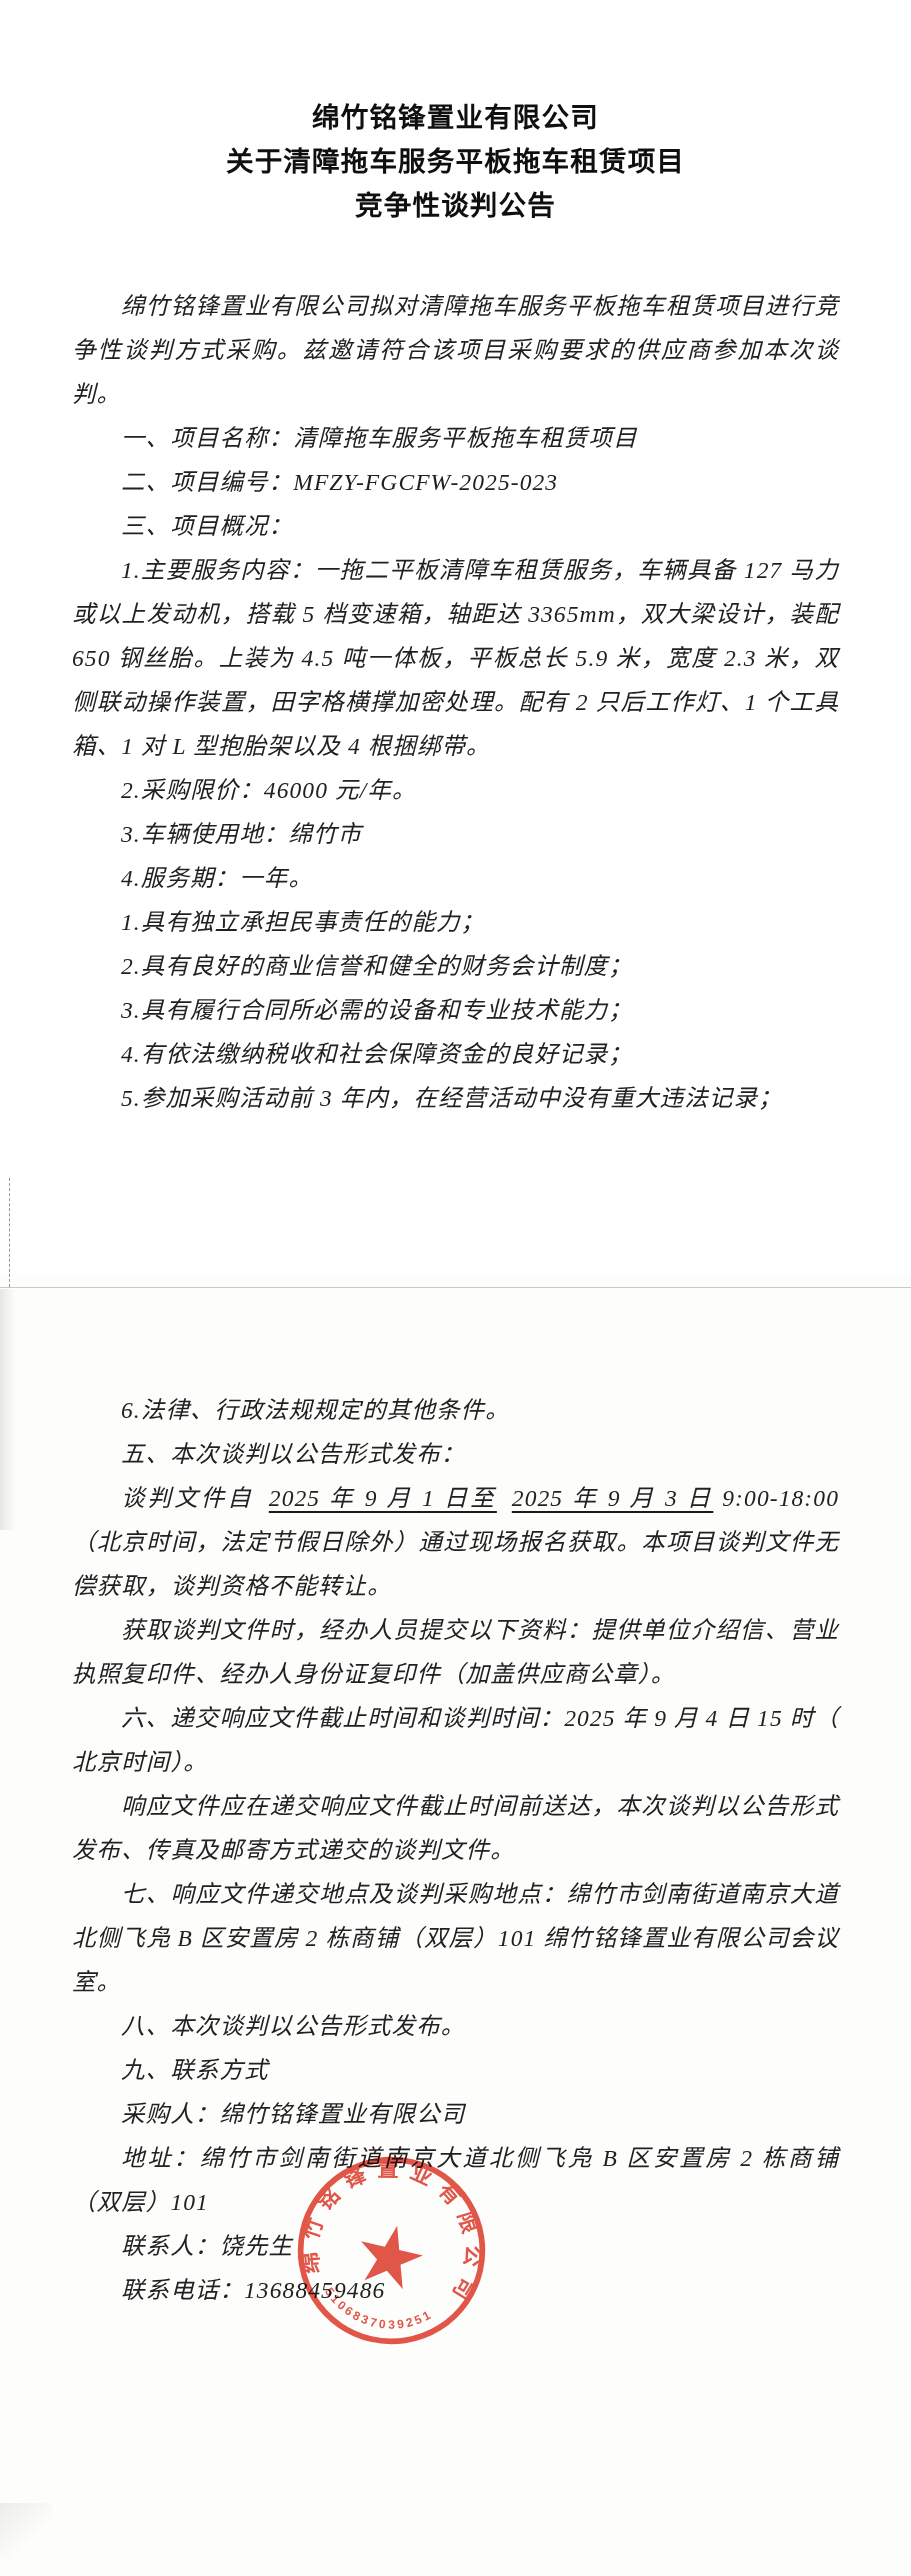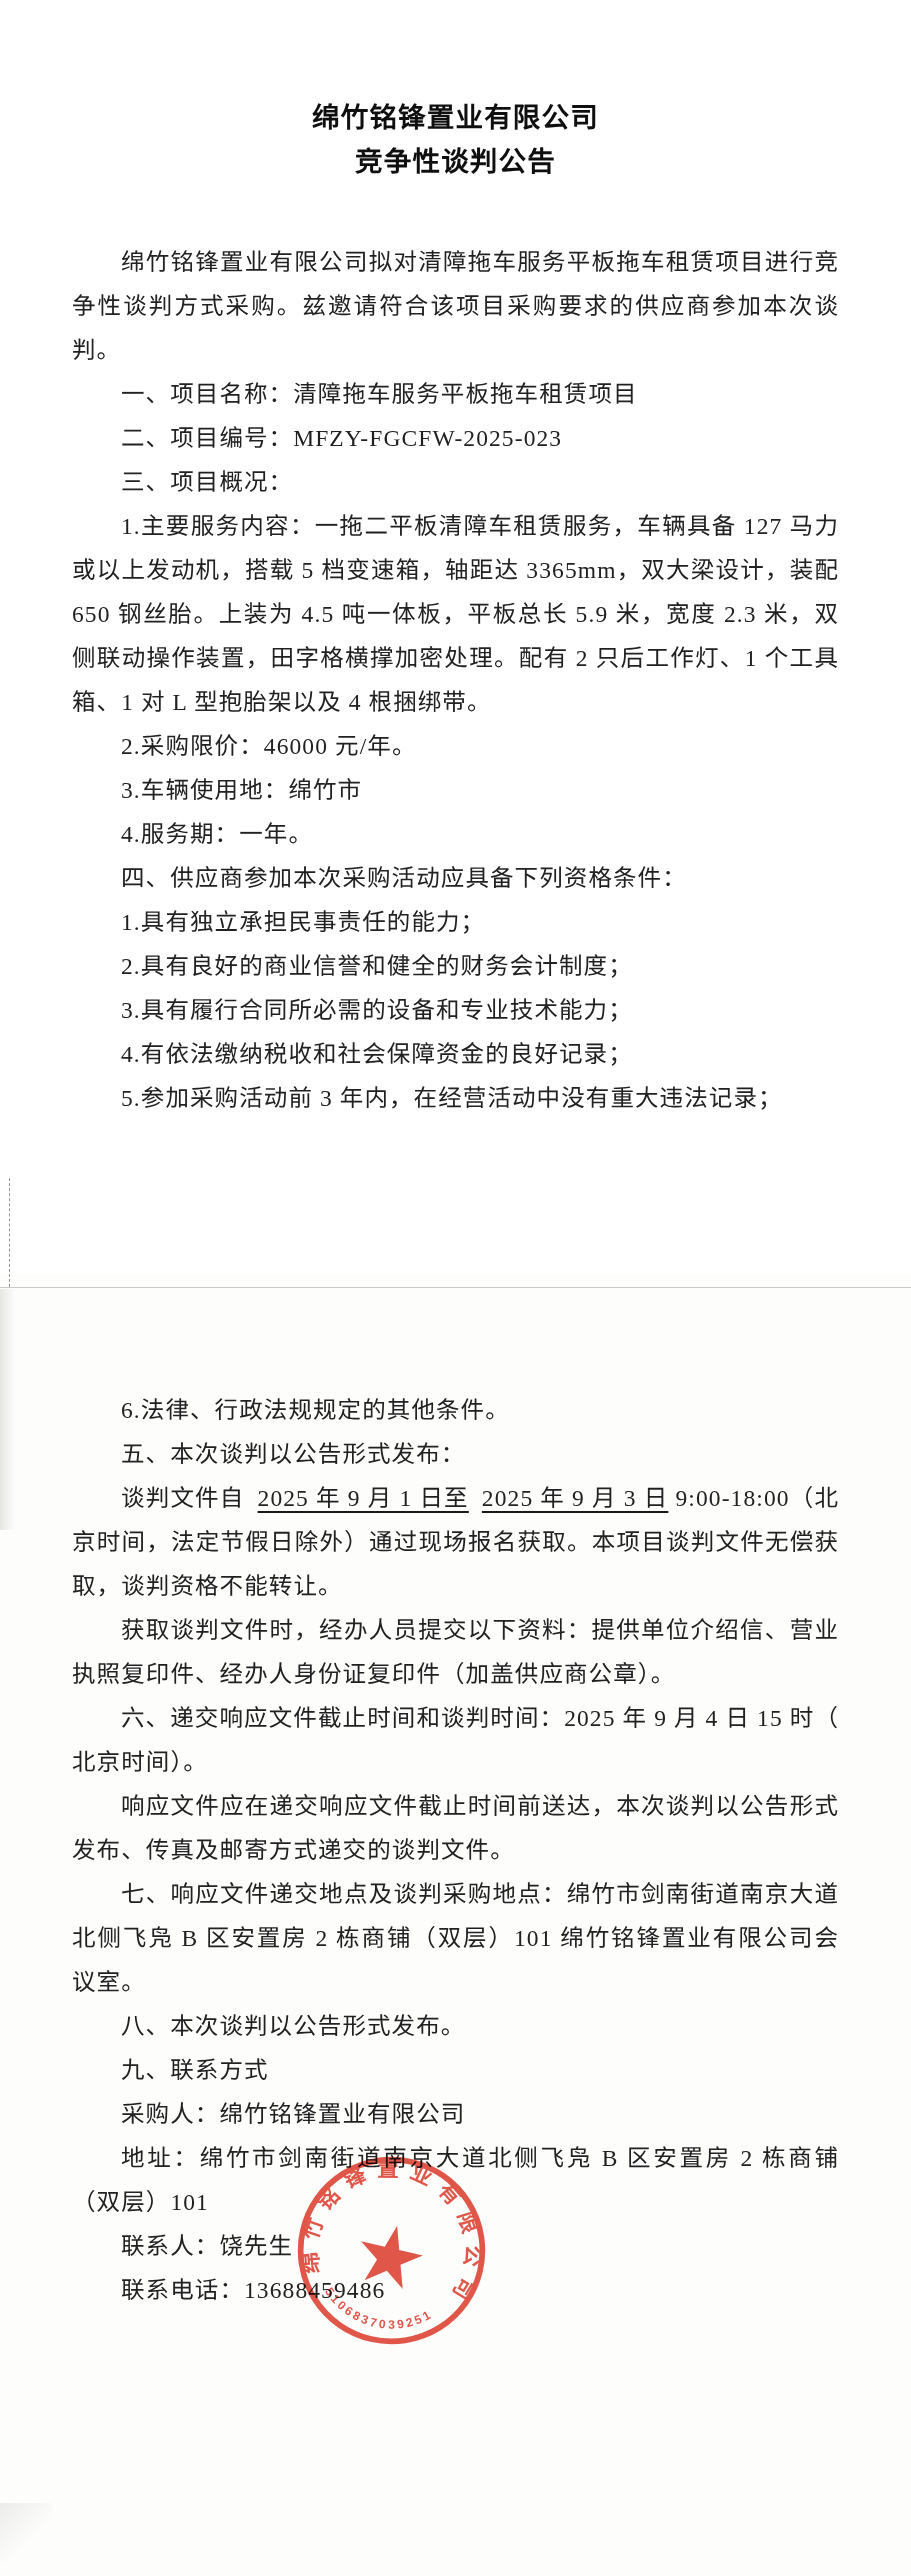--- a/index.html
+++ b/index.html
@@ -80,21 +80,21 @@
   }
   .para {
     margin: 0;
     font-size: 23.5px;
     line-height: 44px;
     letter-spacing: 1.1px;
     color: #212121;
     text-align: justify;
     word-break: break-all;
   }
-  .para.indent { text-indent: 49px; }
+  .para.indent { text-indent: 49px; font-style: italic; }
   .para .u {
     text-decoration: underline;
     text-decoration-thickness: 1.7px;
     text-underline-offset: 5.2px;
     text-decoration-color: #1a1a1a;
     margin-left: 6px;
   }
   
   #company-seal {
     position: absolute;
@@ -126,32 +126,32 @@
   }
 </style>
 </head>
 <body>
 
 <div id="scan-root">
 
   <div class="page" id="page-1">
     <div class="title-block">
       <div class="title-line">绵竹铭锋置业有限公司</div>
+      <div class="title-line">关于清障拖车服务平板拖车租赁项目</div>
       <div class="title-line">竞争性谈判公告</div>
     </div>
     <div class="body-block">
         <p class="para indent"><span class="">绵竹铭锋置业有限公司拟对清障拖车服务平板拖车租赁项目进行竞争性谈判方式采购。兹邀请符合该项目采购要求的供应商参加本次谈判。</span></p>
         <p class="para indent"><span class="">一、项目名称：清障拖车服务平板拖车租赁项目</span></p>
         <p class="para indent"><span class="">二、项目编号：MFZY-FGCFW-2025-023</span></p>
         <p class="para indent"><span class="">三、项目概况：</span></p>
         <p class="para indent"><span class="">1.主要服务内容：一拖二平板清障车租赁服务，车辆具备 127 马力或以上发动机，搭载 5 档变速箱，轴距达 3365mm，双大梁设计，装配 650 钢丝胎。上装为 4.5 吨一体板，平板总长 5.9 米，宽度 2.3 米，双侧联动操作装置，田字格横撑加密处理。配有 2 只后工作灯、1 个工具箱、1 对 L 型抱胎架以及 4 根捆绑带。</span></p>
         <p class="para indent"><span class="">2.采购限价：46000 元/年。</span></p>
         <p class="para indent"><span class="">3.车辆使用地：绵竹市</span></p>
         <p class="para indent"><span class="">4.服务期：一年。</span></p>
-        <p class="para indent"><span class="">四、供应商参加本次采购活动应具备下列资格条件：</span></p>
         <p class="para indent"><span class="">1.具有独立承担民事责任的能力；</span></p>
         <p class="para indent"><span class="">2.具有良好的商业信誉和健全的财务会计制度；</span></p>
         <p class="para indent"><span class="">3.具有履行合同所必需的设备和专业技术能力；</span></p>
         <p class="para indent"><span class="">4.有依法缴纳税收和社会保障资金的良好记录；</span></p>
         <p class="para indent"><span class="">5.参加采购活动前 3 年内，在经营活动中没有重大违法记录；</span></p>
       </div>
   </div>
 
   <div class="page" id="page-2">
     <div class="body-block">

